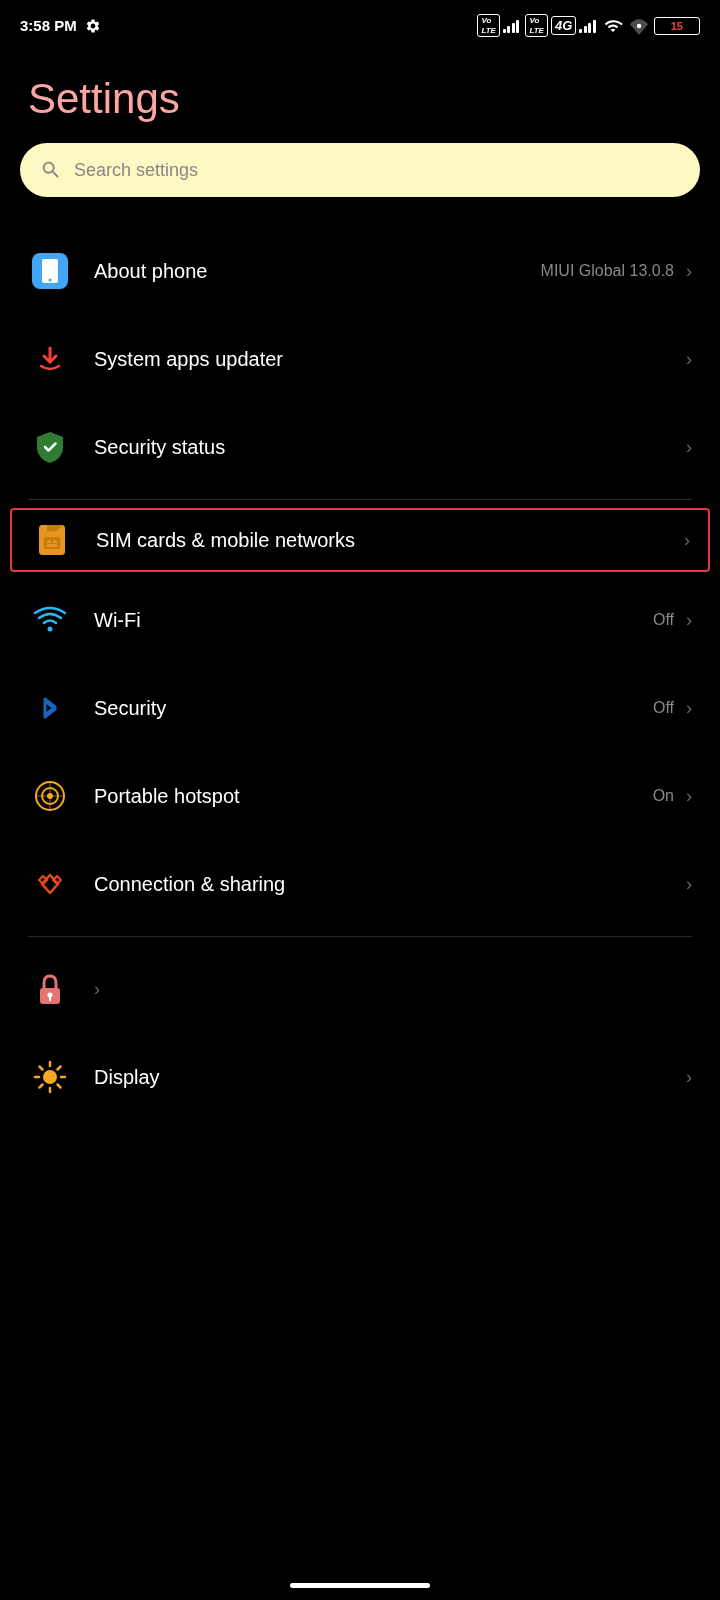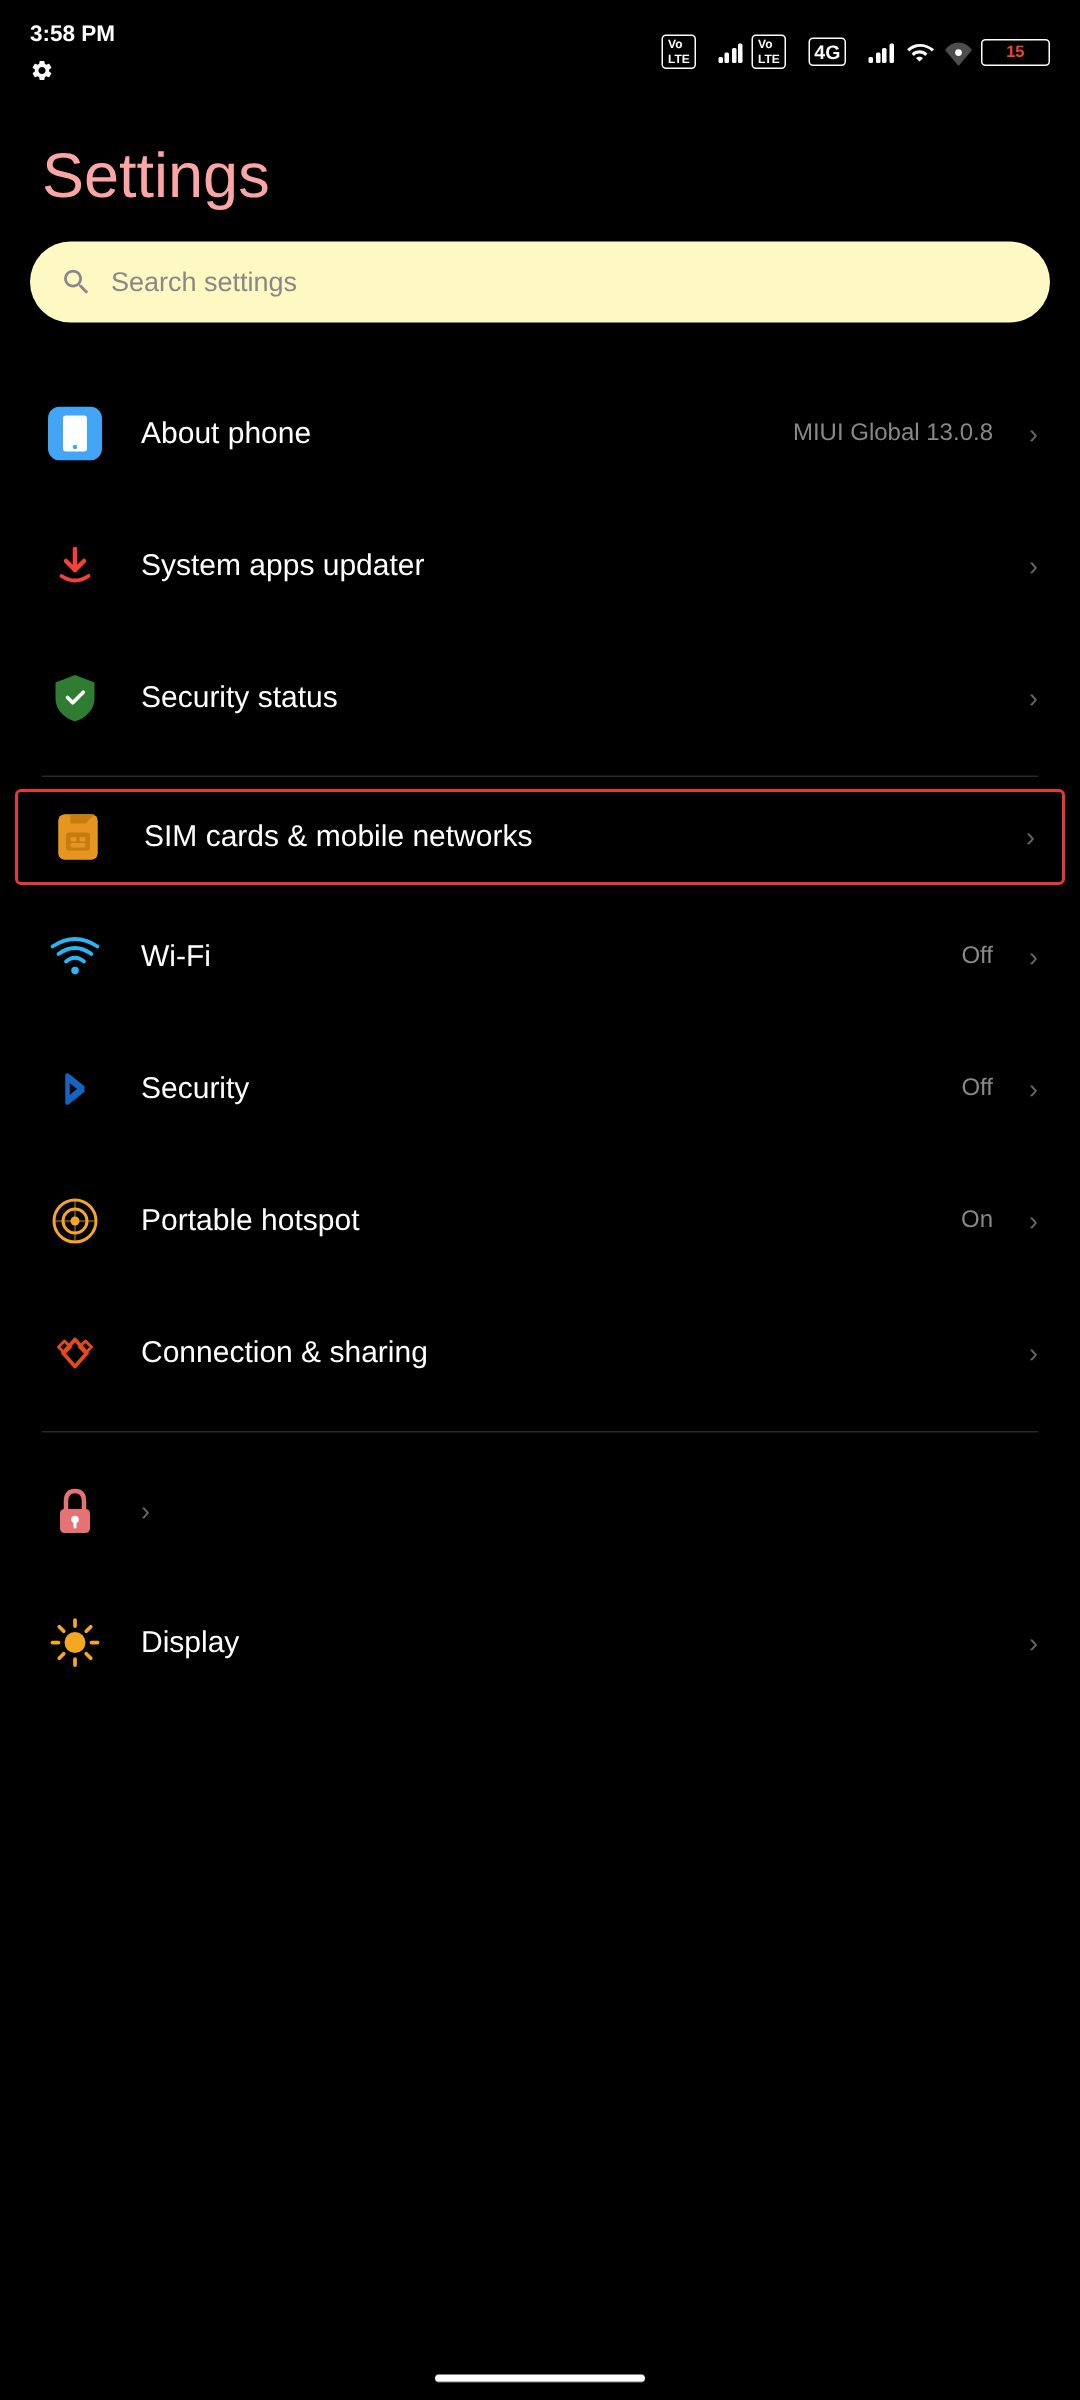--- a/index.html
+++ b/index.html
@@ -19,38 +19,38 @@
       display: flex;
       justify-content: space-between;
       align-items: center;
       padding: 14px 20px 8px 20px;
       font-size: 15px;
       font-weight: 500;
     }
 
     .status-left {
       display: flex;
-      align-items: flex-start;
+      align-items: center;
       gap: 8px;
       font-size: 15px;
       font-weight: 600;
-      flex-direction: column;
     }
 
     .status-right {
       display: flex;
       align-items: center;
       gap: 6px;
       font-size: 12px;
     }
 
     .signal-group {
       display: flex;
       align-items: center;
-      gap: 15px;
+      gap: 3px;
+      font-style: italic;
     }
 
     .volte-badge {
       background: transparent;
       border: 1.5px solid #fff;
       border-radius: 3px;
       font-size: 9px;
       padding: 1px 3px;
       font-weight: 700;
       line-height: 1.2;
@@ -140,21 +140,21 @@
 
     .item-label {
       font-size: 20px;
       font-weight: 500;
       color: #fff;
     }
 
     .item-right {
       display: flex;
       align-items: center;
-      gap: 24px;
+      gap: 12px;
       color: #888;
       font-size: 16px;
     }
 
     .chevron {
       color: #666;
       font-size: 18px;
     }
 
     .divider {

